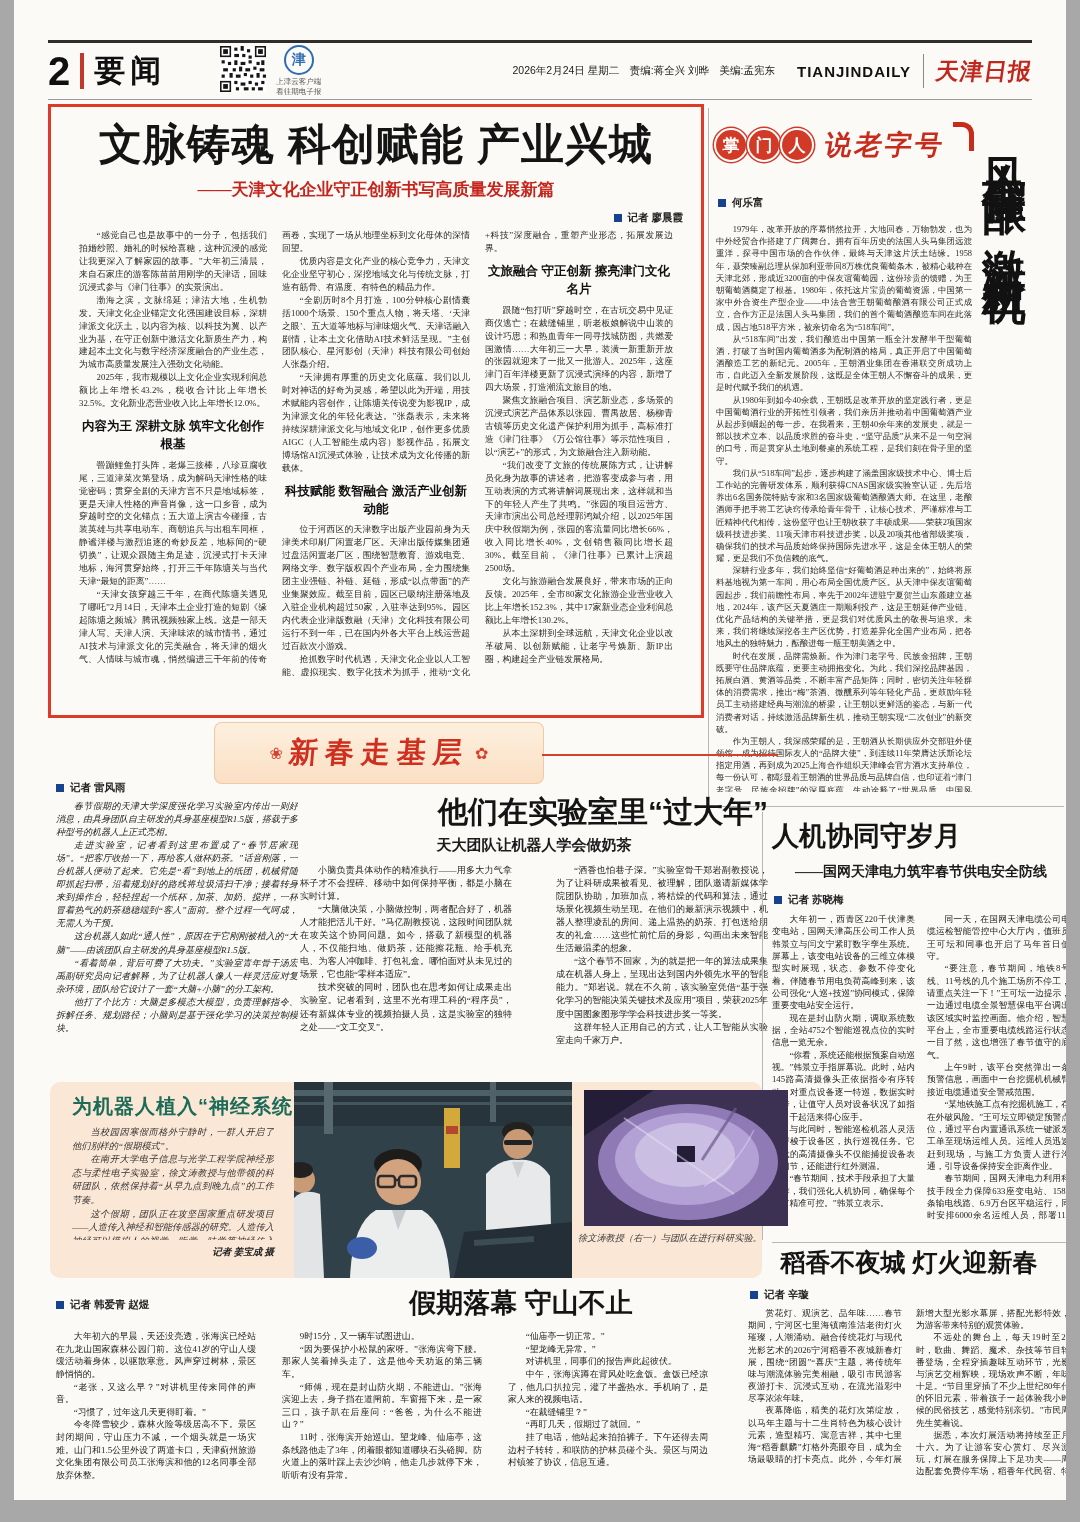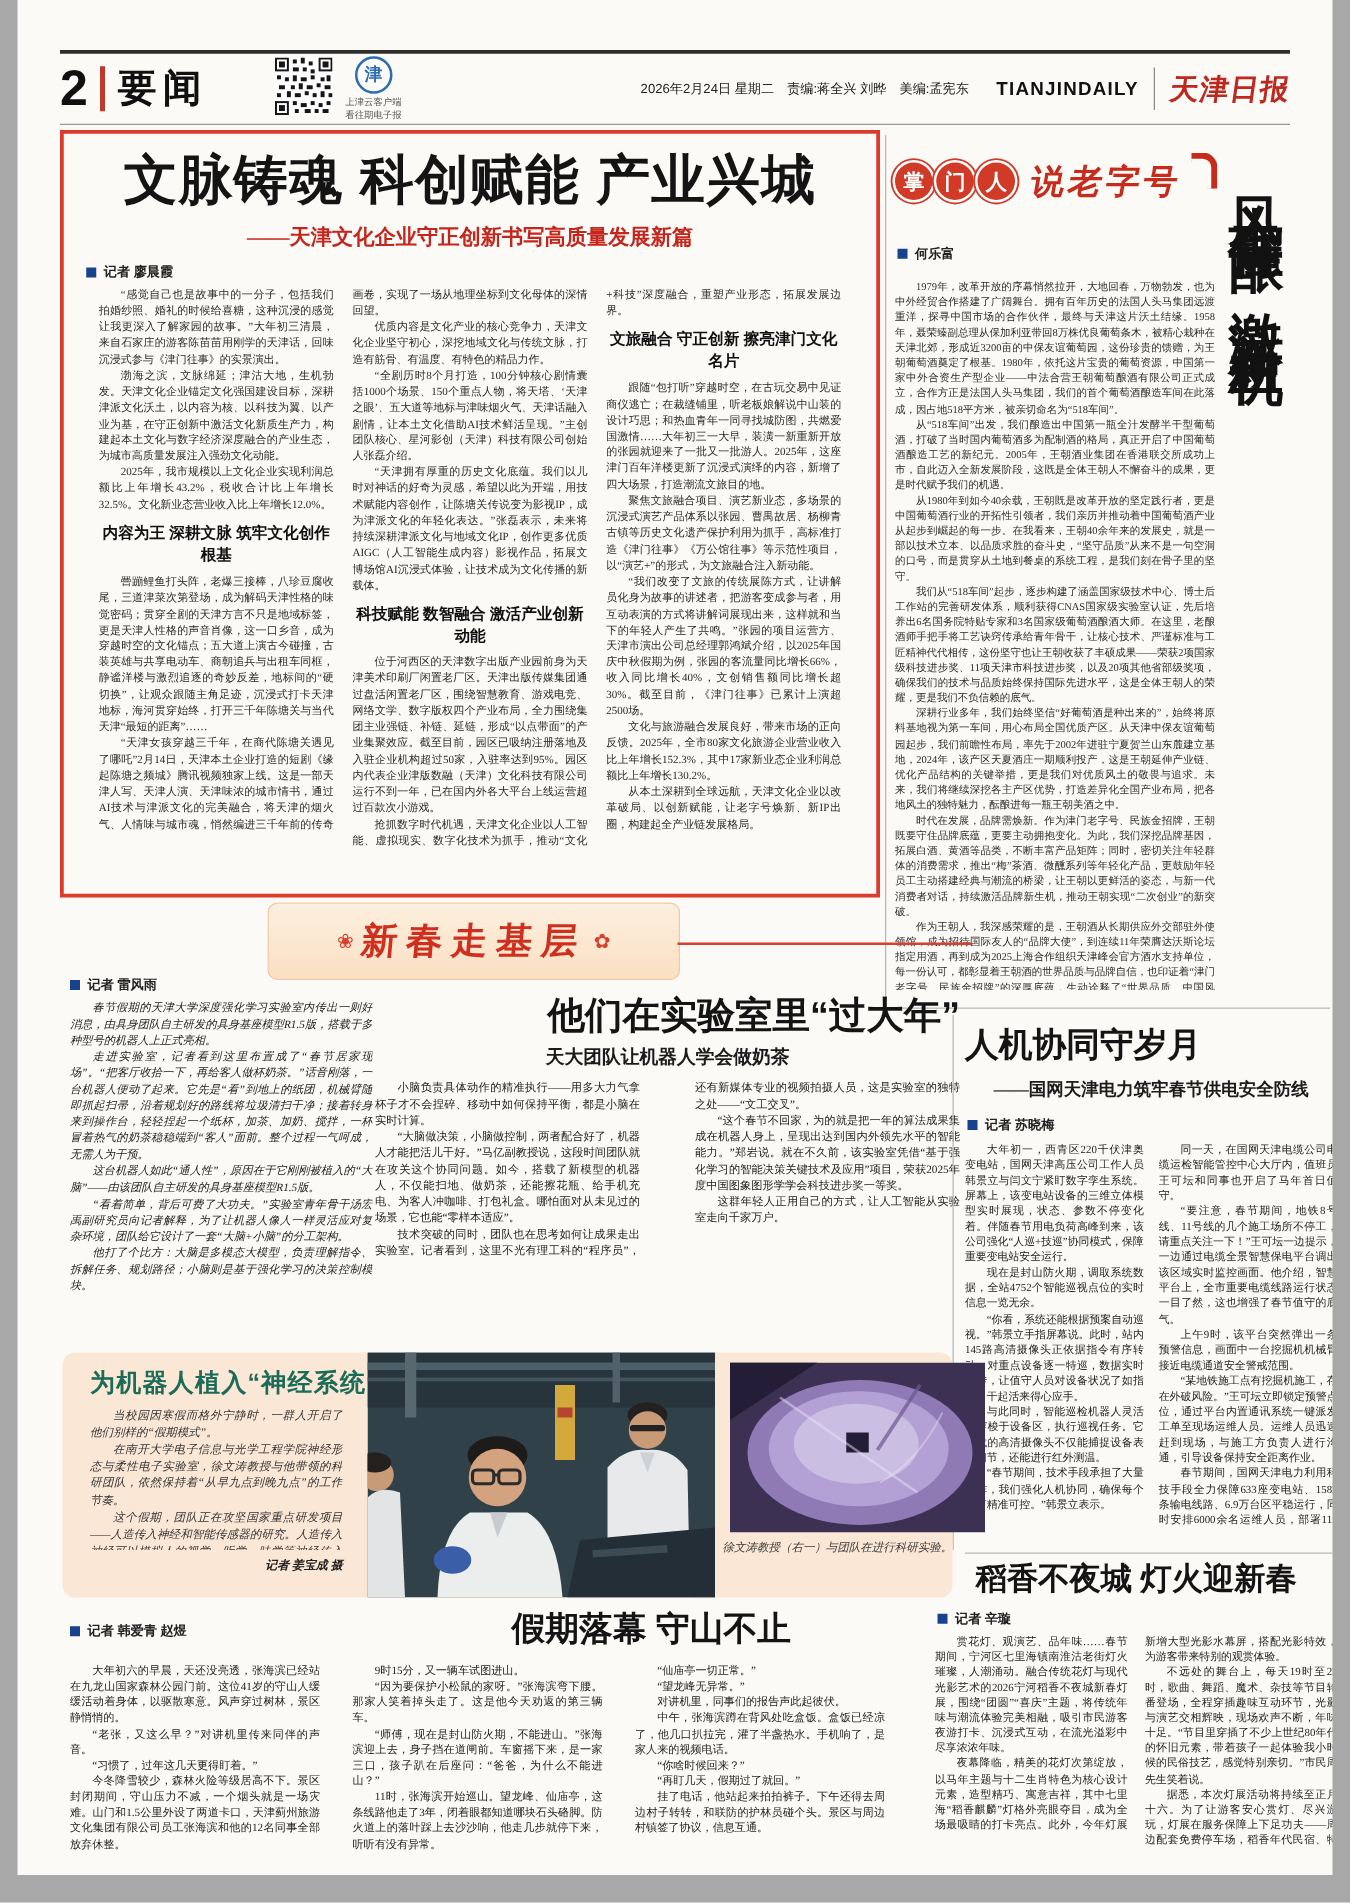--- a/index.html
+++ b/index.html
@@ -27,21 +27,21 @@
   .mast-div{width:1px;height:34px;background:#8a8a8a;margin:0 12px;}
   .mast-cn{font-weight:900;font-size:23px;color:#c0271e;transform:skewX(-8deg);letter-spacing:1px;}
   
   .mainbox{left:34px;top:104px;width:650px;height:608px;border:3px solid #de3a28;}
   .main-hl{margin-top:15px;text-align:center;font-family:"Liberation Sans",sans-serif;font-weight:900;
            font-size:43px;letter-spacing:1px;color:#141414;line-height:1.05;}
   .main-sub{margin-top:11px;text-align:center;font-weight:700;font-size:17px;color:#c5251c;}
   .byline{display:flex;align-items:center;gap:6px;font-family:"Liberation Sans",sans-serif;
           font-weight:700;font-size:10.5px;color:#222;}
   .byline i{width:8px;height:8px;background:#17428e;display:inline-block;}
-  .main-byline{margin:10px 18px 4px;}
+  .main-byline{margin:10px 18px 4px;justify-content:flex-end;}
   .main-body{margin:2px 28px;height:458px;column-count:3;column-gap:15px;font-size:8.8px;line-height:1.47;
              overflow:hidden;color:#282828;}
   
   .vdiv{background:#b7b7b7;width:1px;}
   .hdiv{background:#b7b7b7;height:1px;}
   .lz-logo{left:702px;top:112px;width:268px;height:66px;display:flex;align-items:center;}
   .lz-circle{width:30px;height:30px;border-radius:50%;background:#d23a28;color:#fff;font-weight:700;font-size:17px;
              display:inline-flex;align-items:center;justify-content:center;margin-right:3px;
              box-shadow:0 0 0 2px #fff,0 0 0 3.5px #d23a28;}
   .lz-script{font-weight:900;font-size:27px;color:#c72b1c;transform:skewX(-10deg);letter-spacing:3px;margin-left:10px;}
@@ -244,20 +244,21 @@
       <p class="para">这台机器人如此“通人性”，原因在于它刚刚被植入的“大脑”——由该团队自主研发的具身基座模型R1.5版。</p>
       <p class="para">“看着简单，背后可费了大功夫。”实验室青年骨干汤宏禹副研究员向记者解释，为了让机器人像人一样灵活应对复杂环境，团队给它设计了一套“大脑+小脑”的分工架构。</p>
       <p class="para">他打了个比方：大脑是多模态大模型，负责理解指令、拆解任务、规划路径；小脑则是基于强化学习的决策控制模块。</p>
     </div>
   <div class="abs lab-hl">他们在实验室里“过大年”</div>
   <div class="abs lab-sub">天大团队让机器人学会做奶茶</div>
   <div class="abs lab-body">
       <p class="para">小脑负责具体动作的精准执行——用多大力气拿杯子才不会捏碎、移动中如何保持平衡，都是小脑在实时计算。</p>
       <p class="para">“大脑做决策，小脑做控制，两者配合好了，机器人才能把活儿干好。”马亿副教授说，这段时间团队就在攻关这个协同问题。如今，搭载了新模型的机器人，不仅能扫地、做奶茶，还能擦花瓶、给手机充电、为客人冲咖啡、打包礼盒。哪怕面对从未见过的场景，它也能“零样本适应”。</p>
       <p class="para">技术突破的同时，团队也在思考如何让成果走出实验室。记者看到，这里不光有理工科的“程序员”，还有新媒体专业的视频拍摄人员，这是实验室的独特之处——“文工交叉”。</p>
+      <p class="para">“酒香也怕巷子深。”实验室骨干郑岩副教授说，为了让科研成果被看见、被理解，团队邀请新媒体学院团队协助，加班加点，将枯燥的代码和算法，通过场景化视频生动呈现。在他们的最新演示视频中，机器人整理凌乱的房间、递上温热的奶茶、打包送给朋友的礼盒……这些忙前忙后的身影，勾画出未来智能生活最温柔的想象。</p>
       <p class="para">“这个春节不回家，为的就是把一年的算法成果集成在机器人身上，呈现出达到国内外领先水平的智能能力。”郑岩说。就在不久前，该实验室凭借“基于强化学习的智能决策关键技术及应用”项目，荣获2025年度中国图象图形学学会科技进步奖一等奖。</p>
       <p class="para">这群年轻人正用自己的方式，让人工智能从实验室走向千家万户。</p>
     </div>
 
   <div class="abs vdiv" style="left:748px;top:812px;height:428px;"></div>
 
   <div class="abs pw">
     <div class="pw-hl">人机协同守岁月</div>
     <div class="pw-sub">——国网天津电力筑牢春节供电安全防线</div>
     <div class="byline pw-byline">
@@ -351,21 +352,21 @@
       <p class="para">“习惯了，过年这几天更得盯着。”</p>
       <p class="para">今冬降雪较少，森林火险等级居高不下。景区封闭期间，守山压力不减，一个烟头就是一场灾难。山门和1.5公里外设了两道卡口，天津蓟州旅游文化集团有限公司员工张海滨和他的12名同事全部放弃休整。</p>
       <p class="para">9时15分，又一辆车试图进山。</p>
       <p class="para">“因为要保护小松鼠的家呀。”张海滨弯下腰。那家人笑着掉头走了。这是他今天劝返的第三辆车。</p>
       <p class="para">“师傅，现在是封山防火期，不能进山。”张海滨迎上去，身子挡在道闸前。车窗摇下来，是一家三口，孩子趴在后座问：“爸爸，为什么不能进山？”</p>
       <p class="para">11时，张海滨开始巡山。望龙峰、仙庙亭，这条线路他走了3年，闭着眼都知道哪块石头硌脚。防火道上的落叶踩上去沙沙响，他走几步就停下来，听听有没有异常。</p>
       <p class="para">“仙庙亭一切正常。”</p>
       <p class="para">“望龙峰无异常。”</p>
       <p class="para">对讲机里，同事们的报告声此起彼伏。</p>
       <p class="para">中午，张海滨蹲在背风处吃盒饭。盒饭已经凉了，他几口扒拉完，灌了半盏热水。手机响了，是家人来的视频电话。</p>
-      <p class="para">“你啥时候回来？”</p>
+      <p class="para">“在裁缝铺里？”</p>
       <p class="para">“再盯几天，假期过了就回。”</p>
       <p class="para">挂了电话，他站起来拍拍裤子。下午还得去周边村子转转，和联防的护林员碰个头。景区与周边村镇签了协议，信息互通。</p>
     </div>
 
   <div class="abs lt">
     <div class="lt-hl">稻香不夜城  灯火迎新春</div>
     <div class="byline lt-byline">
       <i></i>
       <span>记者 辛璇</span>
     </div>

